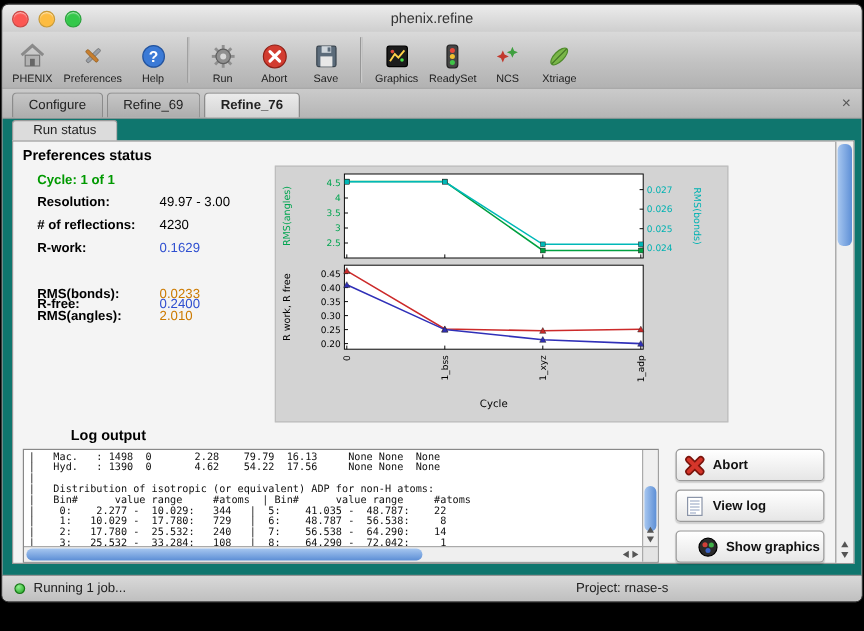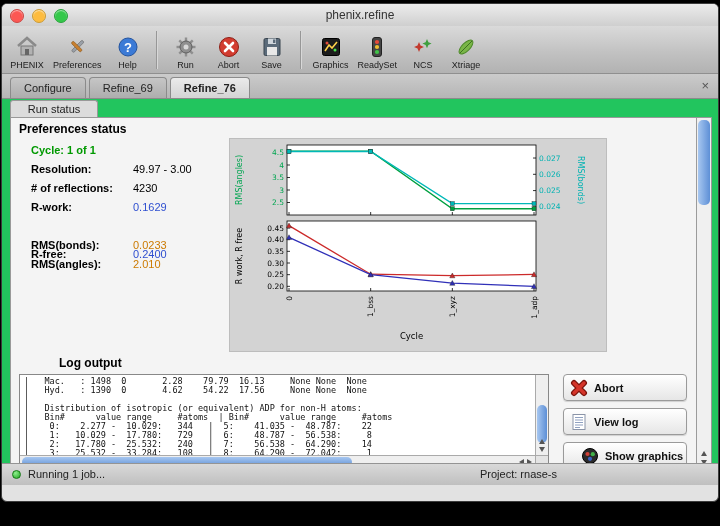--- a/index.html
+++ b/index.html
@@ -28,21 +28,21 @@
   
   .tabrow{position:absolute;left:0;top:70px;right:0;height:25px;
           background:linear-gradient(#cbcbcb,#b5b5b5);border-bottom:1px solid #8b8b8b;
           display:flex;align-items:flex-end;padding-left:8px;box-sizing:border-box;}
   .tab{height:20px;line-height:20px;padding:0 13px;font-size:11px;color:#222;
        border:1px solid #8b8b8b;border-bottom:none;border-radius:4px 4px 0 0;margin-right:3px;
        background:linear-gradient(#c6c6c6,#adadad);}
   .tab.active{background:linear-gradient(#ebebeb,#d4d4d4);font-weight:bold;}
   .tab-close{position:absolute;right:9px;top:4px;font-size:13px;color:#555;cursor:default;}
   
-  .content{position:absolute;left:0;top:95px;right:0;bottom:21px;background:#22c55e;}
+  .content{position:absolute;left:0;top:95px;right:0;bottom:21px;background:#0f766e;}
   .runstatus-tab{position:absolute;left:8px;top:1px;width:86px;height:17px;line-height:17px;
                  background:#dcdcdc;border:1px solid #999;border-bottom:none;border-radius:3px 3px 0 0;
                  font-size:11px;color:#222;text-align:center;}
   .panel{position:absolute;left:8px;top:18px;right:6px;bottom:10px;background:#f4f4f4;border:1px solid #999;}
   .heading{position:absolute;left:8px;font-size:12px;font-weight:bold;color:#000;}
   .stat-cycle{position:absolute;left:20px;top:26px;font-size:11px;font-weight:bold;color:#009900;}
   .stat-row{position:absolute;left:20px;width:200px;height:16px;font-size:11px;}
   .stat-label{position:absolute;left:0;font-weight:bold;color:#000;}
   .stat-value{position:absolute;left:102px;color:#000;}
   .stat-value.blue{color:#2f4fd0;}
@@ -62,21 +62,21 @@
   .arr{position:absolute;width:0;height:0;}
   
   .main-scroll{position:absolute;right:0;top:0;bottom:0;width:15px;background:#f0f0f0;border-left:1px solid #9b9b9b;box-sizing:border-box;}
   
   .action-btn{position:absolute;left:552px;width:124px;height:27px;background:linear-gradient(#ffffff,#e6e6e6);
               border:1px solid #9a9a9a;border-radius:4px;box-sizing:border-box;display:flex;align-items:center;
               padding-left:6px;gap:6px;box-shadow:0 1px 1px rgba(0,0,0,.15);}
   .a-icon svg{width:18px;height:18px;display:block;}
   .a-label{font-size:11px;font-weight:bold;color:#111;}
   
-  .statusbar{position:absolute;left:0;right:0;bottom:16px;height:21px;
+  .statusbar{position:absolute;left:0;right:0;bottom:0;height:21px;
              background:linear-gradient(#d9d9d9,#bfbfbf);border-top:1px solid #949494;margin-top:32px;}
   .status-dot{position:absolute;left:10px;top:6px;width:9px;height:9px;border-radius:50%;
               background:radial-gradient(circle at 35% 30%,#8ef08e,#1fa51f);border:1px solid #147a14;box-sizing:border-box;}
   .status-text{position:absolute;left:26px;top:0;height:21px;line-height:21px;font-size:11px;color:#222;}
   .project-text{position:absolute;left:478px;top:0;height:21px;line-height:21px;font-size:11px;color:#222;}
 </style>
 </head>
 <body>
 
 <div class="window">

